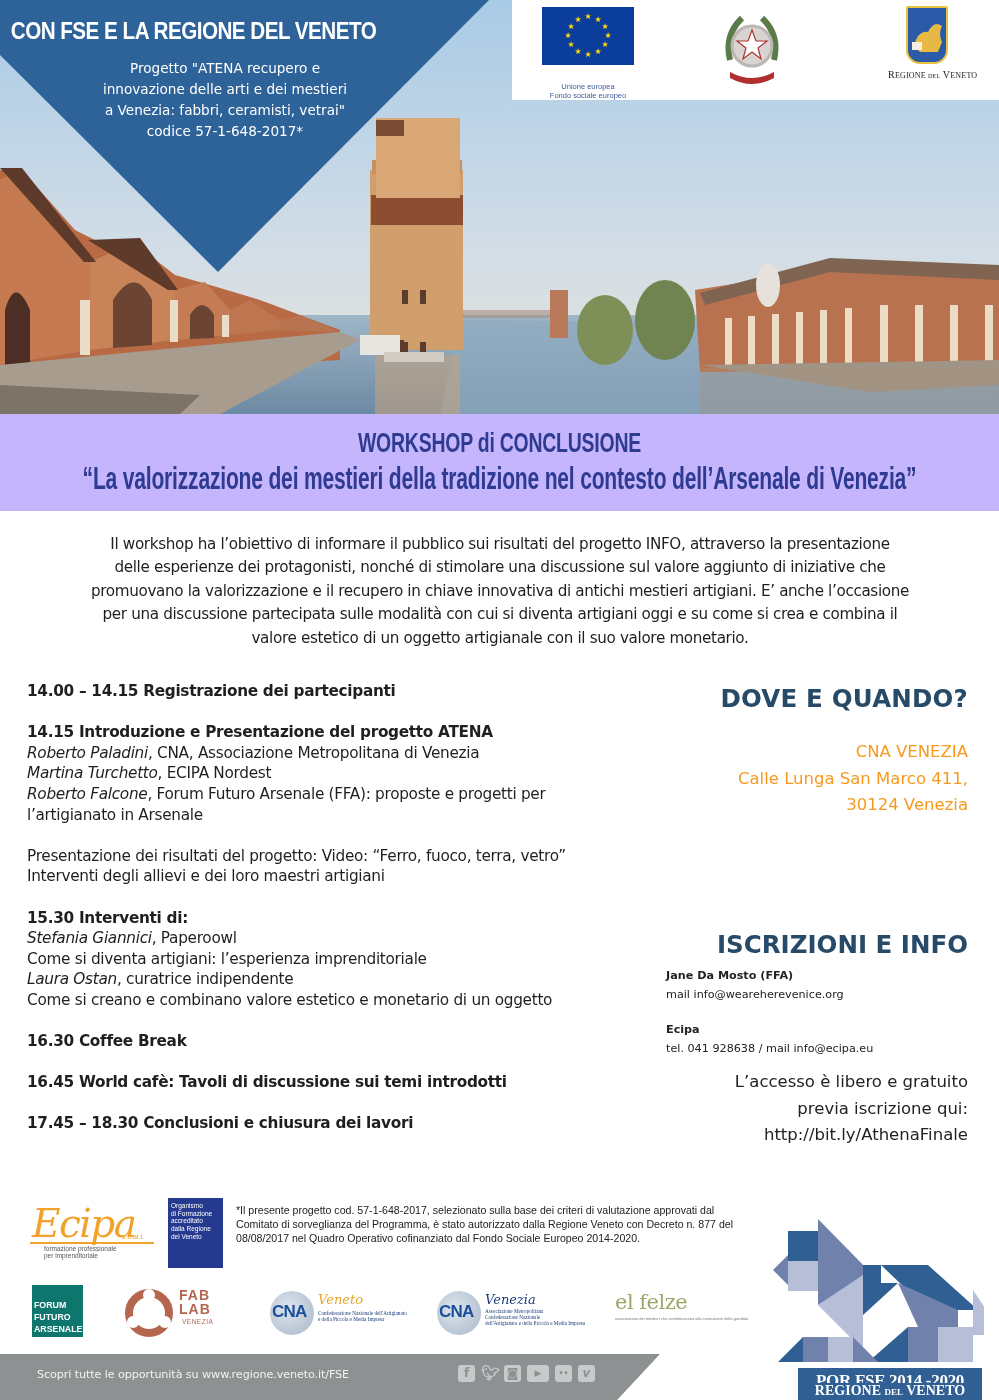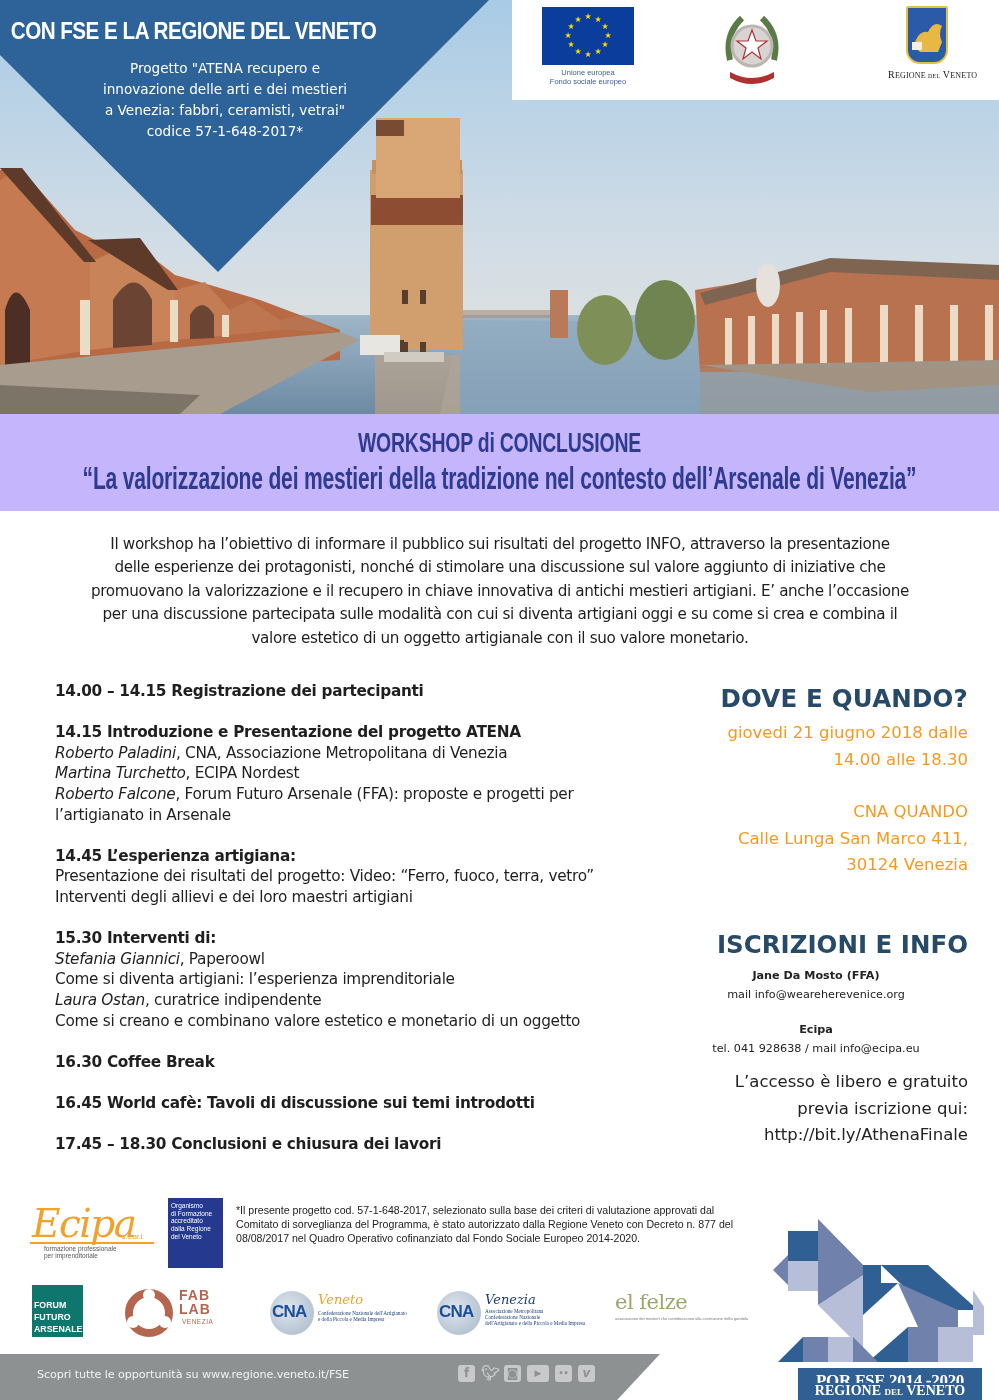--- a/index.html
+++ b/index.html
@@ -6,54 +6,54 @@
   html, body { width: 999px; height: 1400px; background: #ffffff; overflow: hidden; }
   body { position: relative; font-family: "DejaVu Sans", sans-serif; color: #222; }
 
   
   .hero { position: absolute; left: 0; top: 0; width: 999px; height: 414px; overflow: hidden; }
   .hero svg { position: absolute; left: 0; top: 0; }
 
   .logo-box { position: absolute; left: 512px; top: 0; width: 487px; height: 100px; background: #ffffff; }
   .eu-logo { position: absolute; left: 542px; top: 7px; width: 92px; height: 80px; }
   .eu-flag { width: 92px; height: 58px; background: #0a3d9c; position: relative; }
-  .eu-caption { font-family: "Liberation Sans", sans-serif; font-size: 7.5px; color: #3f5c9a; text-align: center; line-height: 9px; margin-top: 3px; }
+  .eu-caption { font-family: "Liberation Sans", sans-serif; font-size: 7.5px; color: #3f5c9a; text-align: center; line-height: 9px; margin-top: 17px; }
   .it-emblem { position: absolute; left: 722px; top: 10px; width: 60px; height: 78px; }
   .veneto-logo { position: absolute; left: 888px; top: 6px; width: 78px; height: 84px; text-align: center; }
   .veneto-crest { width: 42px; height: 58px; margin: 0 auto; background: #2a5aa8; border: 2px solid #e5c23d; border-radius: 2px 2px 14px 14px; position: relative; overflow: hidden; }
   .veneto-caption { font-family: "Liberation Serif", serif; font-size: 10px; color: #222; margin-top: 5px; letter-spacing: 0.2px; white-space: nowrap; }
 
   .tri-title { position: absolute; left: 0; top: 17px; width: 450px; text-align: center; color: #fff;
     font-family: "Liberation Sans", sans-serif; font-weight: bold; font-size: 24px; letter-spacing: -0.6px; transform: scaleX(0.86); transform-origin: left center; white-space: nowrap; }
   .tri-sub { position: absolute; left: 60px; top: 58px; width: 330px; text-align: center; color: #fff;
     font-family: "DejaVu Sans", sans-serif; font-size: 13.6px; line-height: 21px; }
 
   
   .band { position: absolute; left: 0; top: 414px; width: 999px; height: 97px; background: #c4b5fd; text-align: center; }
   .band-l1 { position: absolute; left: 0; width: 999px; top: 14px; font-family: "Liberation Sans", sans-serif; font-weight: bold; color: #2e3b91; font-size: 27px; transform: scaleX(0.72); letter-spacing: -0.3px; }
   .band-l2 { position: absolute; left: -200px; width: 1399px; top: 47px; font-family: "Liberation Sans", sans-serif; font-weight: bold; color: #2e3b91; font-size: 31px; transform: scaleX(0.68); letter-spacing: -0.3px; white-space: nowrap; }
 
   
   .intro { position: absolute; left: 30px; top: 533px; width: 940px; text-align: center; font-family: "DejaVu Sans", sans-serif; font-size: 15.2px; line-height: 23.4px; color: #1e1e1e; letter-spacing: -0.35px; }
 
   
-  .program { position: absolute; left: 27px; top: 681px; width: 640px; font-family: "DejaVu Sans", sans-serif; font-size: 15.3px; line-height: 20.6px; color: #1f1f1f; letter-spacing: -0.3px; margin-left: 28px; }
+  .program { position: absolute; left: 27px; top: 681px; width: 640px; font-family: "DejaVu Sans", sans-serif; font-size: 15.3px; line-height: 20.6px; color: #1f1f1f; letter-spacing: -0.3px; }
   .program .blk { margin-bottom: 20.6px; }
   .program .hd { font-weight: bold; display: block; }
   .program .ln { display: block; font-weight: normal; }
   .program .nm { font-style: italic; }
 
   
   .right { position: absolute; right: 31px; top: 684px; width: 300px; text-align: right; font-family: "DejaVu Sans", sans-serif; }
   .h-dq { font-weight: bold; font-size: 24.5px; color: #264a67; letter-spacing: 0.2px; white-space: nowrap; }
   .orange { color: #f7991f; font-size: 16.5px; line-height: 26.6px; }
   .when { margin-top: 7px; }
   .where { margin-top: 26px; }
   .h-info { position: absolute; right: 31px; top: 930px; font-weight: bold; font-size: 24.5px; color: #264a67; font-family: "DejaVu Sans", sans-serif; white-space: nowrap; }
-  .contacts { position: absolute; right: 33px; top: 967px; width: 300px; text-align: center; font-family: "DejaVu Sans", sans-serif; font-size: 11.2px; line-height: 18.5px; color: #222; }
+  .contacts { position: absolute; right: 33px; top: 967px; width: 300px; text-align: left; font-family: "DejaVu Sans", sans-serif; font-size: 11.2px; line-height: 18.5px; color: #222; }
   .contacts b { font-weight: bold; }
   .contacts .gap { height: 17px; }
   .access { position: absolute; right: 31px; top: 1069px; width: 320px; text-align: right; font-family: "DejaVu Sans", sans-serif; font-size: 16.5px; line-height: 26.6px; color: #222; }
 
   
   .ecipa { position: absolute; left: 26px; top: 1201px; width: 135px; height: 66px; }
   .ecipa-word { font-family: "DejaVu Serif", serif; font-style: italic; font-size: 39px; color: #f1a22c; position: absolute; left: 6px; top: 0px; letter-spacing: -1.5px; }
   .ecipa-scarl { position: absolute; left: 96px; top: 32px; font-size: 7px; color: #f1a22c; font-family: "Liberation Sans", sans-serif; }
   .ecipa-sub { position: absolute; left: 18px; top: 44px; font-size: 6.5px; line-height: 7px; color: #555; font-family: "Liberation Sans", sans-serif; }
   .ecipa-line { position: absolute; left: 4px; top: 41px; width: 124px; height: 2px; background: #f1a22c; }
@@ -242,21 +242,20 @@
     <span class="hd">14.00 – 14.15 Registrazione dei partecipanti</span>
   </div>
   <div class="blk">
     <span class="hd">14.15 Introduzione e Presentazione del progetto ATENA</span>
     <span class="ln"><span class="nm">Roberto Paladini</span><span>, CNA, Associazione Metropolitana di Venezia</span></span>
     <span class="ln"><span class="nm">Martina Turchetto</span><span>, ECIPA Nordest</span></span>
     <span class="ln"><span class="nm">Roberto Falcone</span><span>, Forum Futuro Arsenale (FFA): proposte e progetti per</span></span>
     <span class="ln">l’artigianato in Arsenale</span>
   </div>
   <div class="blk">
-    <span class="hd">14.45 L’esperienza artigiana:</span>
     <span class="ln">Presentazione dei risultati del progetto: Video: “Ferro, fuoco, terra, vetro”</span>
     <span class="ln">Interventi degli allievi e dei loro maestri artigiani</span>
   </div>
   <div class="blk">
     <span class="hd">15.30 Interventi di:</span>
     <span class="ln"><span class="nm">Stefania Giannici</span><span>, Paperoowl</span></span>
     <span class="ln">Come si diventa artigiani: l’esperienza imprenditoriale</span>
     <span class="ln"><span class="nm">Laura Ostan</span><span>, curatrice indipendente</span></span>
     <span class="ln">Come si creano e combinano valore estetico e monetario di un oggetto</span>
   </div>
@@ -266,26 +265,22 @@
   <div class="blk">
     <span class="hd">16.45 World cafè: Tavoli di discussione sui temi introdotti</span>
   </div>
   <div class="blk">
     <span class="hd">17.45 – 18.30 Conclusioni e chiusura dei lavori</span>
   </div>
 </div>
 
 <div class="right">
   <div class="h-dq">DOVE E QUANDO?</div>
-  <div class="orange when">
-    <div>giovedi 21 giugno 2018 dalle</div>
-    <div>14.00 alle 18.30</div>
-  </div>
   <div class="orange where">
-    <div>CNA QUANDO</div>
+    <div>CNA VENEZIA</div>
     <div>Calle Lunga San Marco 411,</div>
     <div>30124 Venezia</div>
   </div>
 </div>
 
 <div class="h-info">ISCRIZIONI E INFO</div>
 <div class="contacts">
   <div><b>Jane Da Mosto (FFA)</b></div>
   <div>mail info@weareherevenice.org</div>
   <div class="gap"></div>

